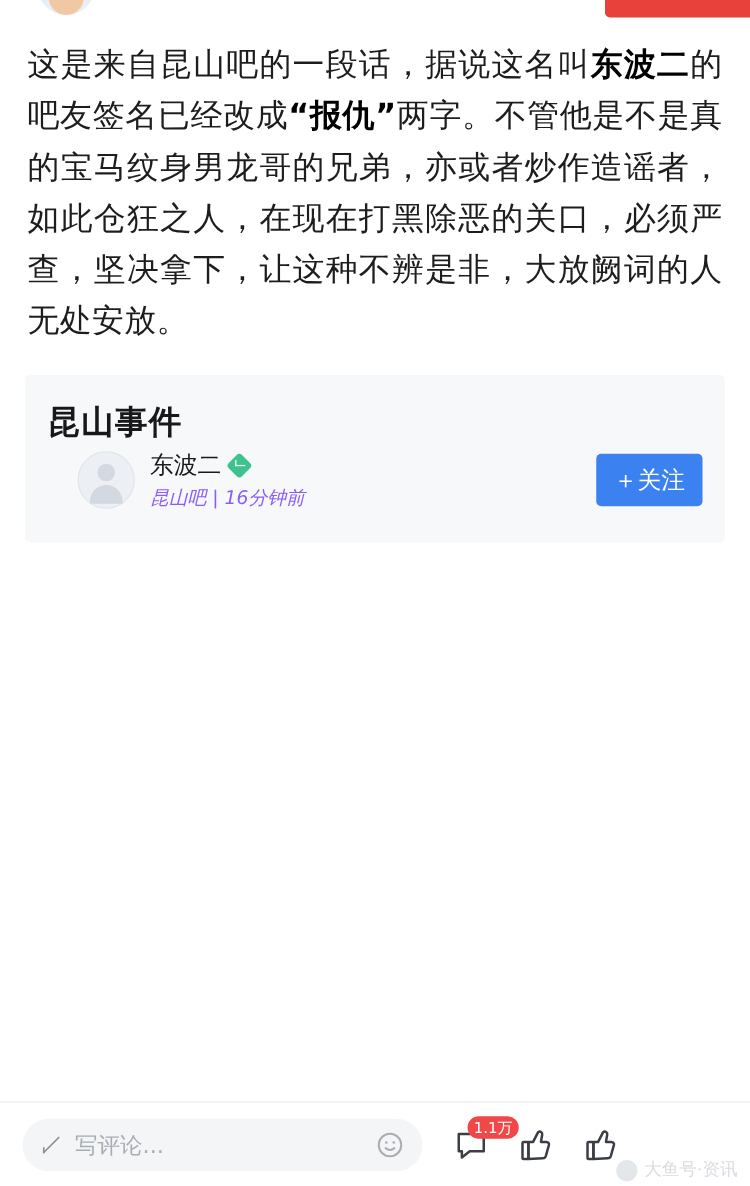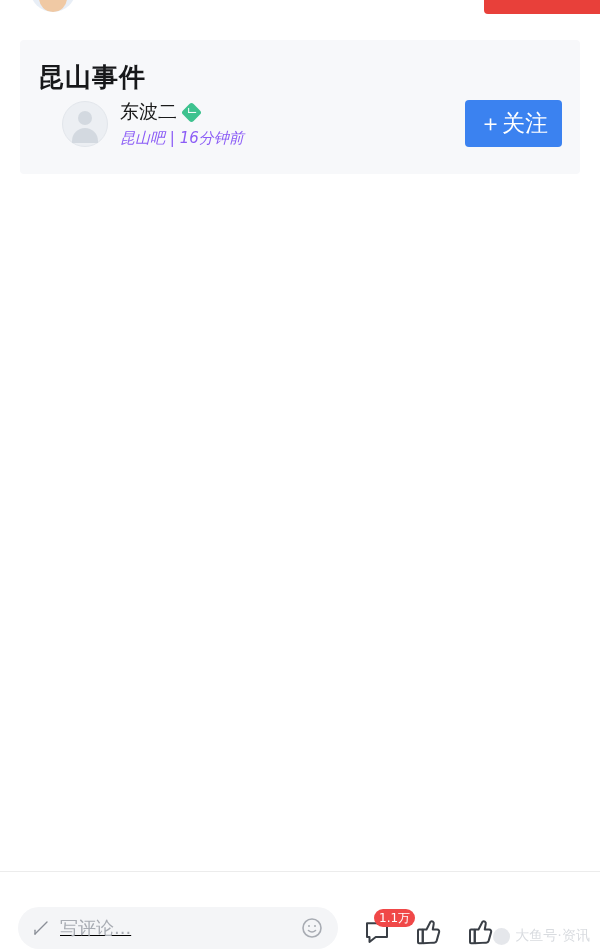--- a/index.html
+++ b/index.html
@@ -163,21 +163,21 @@
     margin-top: 4px;
     font-size: 15px;
     color: #8b5cf6;
     font-family: "DejaVu Sans", "Liberation Sans", sans-serif;
     font-style: italic;
   }
   .follow-btn {
     flex: 0 0 auto;
     background: #3b82f0;
     color: #ffffff;
-    font-size: 23px;
+    font-size: 19px;
     border: none;
     border-radius: 4px;
     padding: 8px 14px;
     font-family: "DejaVu Sans", "Liberation Sans", sans-serif;
     cursor: pointer;
     white-space: nowrap;
   }
   .quote-body {
     font-size: 24px;
     line-height: 38px;
@@ -186,28 +186,27 @@
     text-align: justify;
     letter-spacing: 0.2px;
   }
 
   
   .bottom-bar {
     position: absolute;
     left: 0;
     bottom: 0;
     width: 600px;
-    height: 78px;
+    height: 68px;
     background: #ffffff;
     border-top: 1px solid #ececec;
     display: flex;
-    align-items: flex-end;
+    align-items: center;
     padding: 0 18px;
     box-sizing: border-box;
-    text-decoration: underline;
   }
   .comment-box {
     flex: 1 1 auto;
     height: 42px;
     background: #f4f5f7;
     border-radius: 21px;
     display: flex;
     align-items: center;
     padding: 0 14px;
     box-sizing: border-box;
@@ -286,20 +285,23 @@
 <div class="screen">
 
   <div class="top-strip">
     <div class="top-avatar">
 
       <div class="face"></div>
     </div>
     <div class="top-red-bar"></div>
   </div>
 
+  <div class="article-text">
+    <span>这是来自昆山吧的一段话，据说这名叫</span><b>东波二</b><span>的吧友签名已经改成</span><b>“报仇”</b><span>两字。不管他是不是真的宝马纹身男龙哥的兄弟，亦或者炒作造谣者，如此仓狂之人，在现在打黑除恶的关口，必须严查，坚决拿下，让这种不辨是非，大放阙词的人无处安放。</span>
+  </div>
 
   <div class="quote-card">
     <div class="quote-title">昆山事件</div>
 
     <div class="quote-author-row">
       <div class="avatar-circle"></div>
       <div class="author-meta">
         <div class="author-name-line">
           <span class="author-name">东波二</span>
           <span class="verified-badge"></span>

